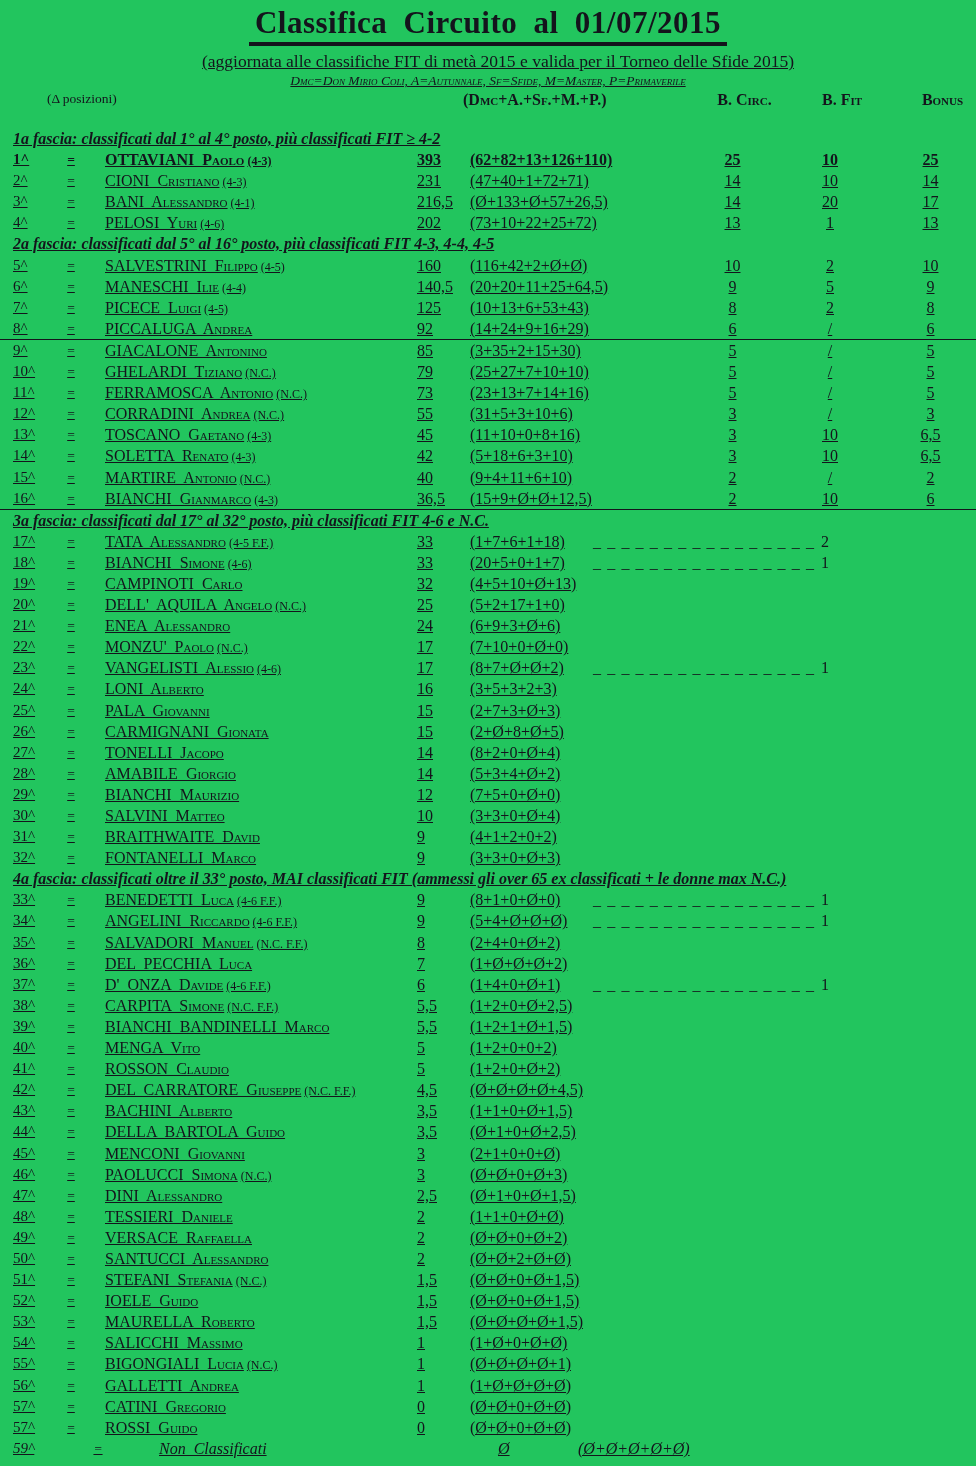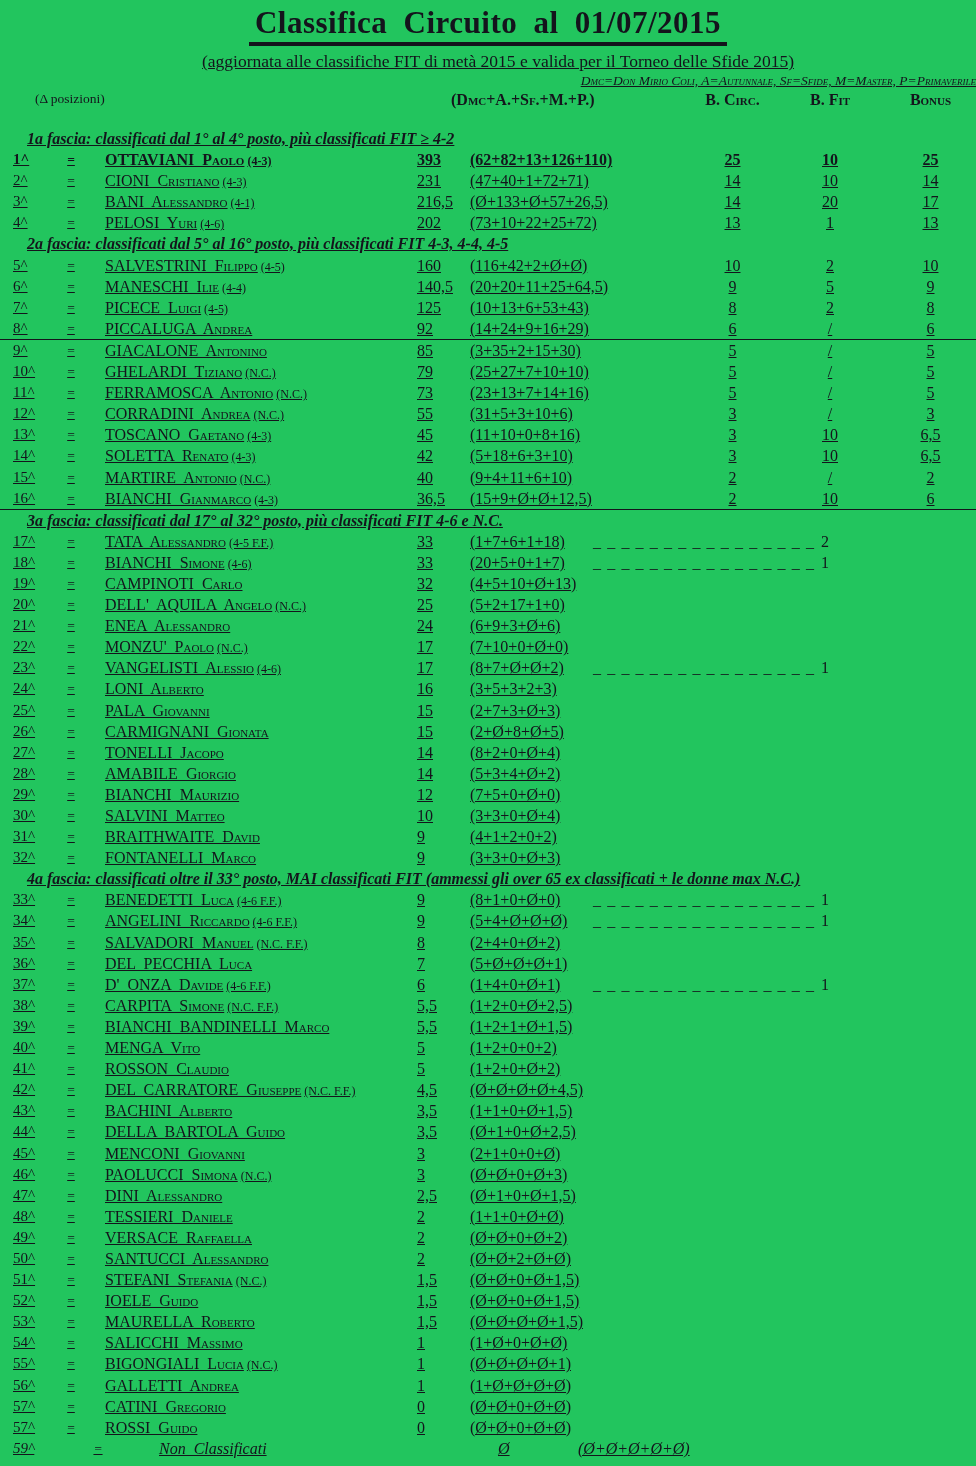--- a/index.html
+++ b/index.html
@@ -13,34 +13,34 @@
 
   
   .title-wrap { text-align:center; padding-top:5px; }
   .doc-title {
     display:inline-block; font-size:31px; font-weight:bold;
     letter-spacing:.5px; word-spacing:8px;
     border-bottom:4px solid #14141c; padding:0 6px 1px 6px;
   }
   .doc-subtitle { text-align:center; font-size:17.5px; line-height:21px; margin-top:5px;margin-left:20px; }
   .doc-legend {
-    text-align:right; font-style:italic; font-size:13.5px; line-height:16px; margin-top:1px;
+    text-align:center; font-style:italic; font-size:13.5px; line-height:16px; margin-top:1px;
   }
   .colheader { position:relative; height:21px; margin-top:2px; font-size:16px; }
-  .ch { position:absolute; top:0; white-space:nowrap; }
+  .ch { position:absolute; top:0; white-space:nowrap;margin-left:12px; }
   .ch-delta { left:35px; font-size:13.5px; }
   .ch-breakdown { left:451px; font-weight:bold; }
   .ch-bcirc { left:690px; width:85px; text-align:center; font-weight:bold; }
   .ch-bfit  { left:775px; width:110px; text-align:center; font-weight:bold; }
   .ch-bonus { left:885px; width:91px; text-align:center; font-weight:bold; }
 
   
   #list { margin-top:16px; }
   .section-row {
-    height:21.1px; line-height:21.1px; padding-left:27px;
+    height:21.1px; line-height:21.1px; padding-left:13px;
     font-size:16px; font-weight:bold; font-style:italic; white-space:nowrap;
   }
   .row {
     position:relative; display:grid;
     grid-template-columns:52px 38px 315px 55px 230px 85px 110px 91px;
     height:21.1px; line-height:21.1px; font-size:16px;
   }
   .row.rule { border-bottom:1.6px solid #14141c; }
   .row.bold { font-weight:bold; }
   .row.italic { font-style:italic;gap:27px; }
@@ -528,21 +528,21 @@
     <span class="c c-bfit"></span>
     <span class="c c-bonus"></span>
 
   </div>
 
   <div class="row">
     <span class="c c-rank">36^</span>
     <span class="c c-eq">=</span>
     <span class="c c-name"><span class="nm smallcaps">DEL PECCHIA Luca</span><span class="suffix"></span></span>
     <span class="c c-pts">7</span>
-    <span class="c c-bd">(5+Ø+Ø+Ø+1)</span>
+    <span class="c c-bd">(1+Ø+Ø+Ø+2)</span>
     <span class="c c-bcirc"></span>
     <span class="c c-bfit"></span>
     <span class="c c-bonus"></span>
 
   </div>
 
   <div class="row">
     <span class="c c-rank">37^</span>
     <span class="c c-eq">=</span>
     <span class="c c-name"><span class="nm smallcaps">D' ONZA Davide</span><span class="suffix">(4-6 F.F.)</span></span>

